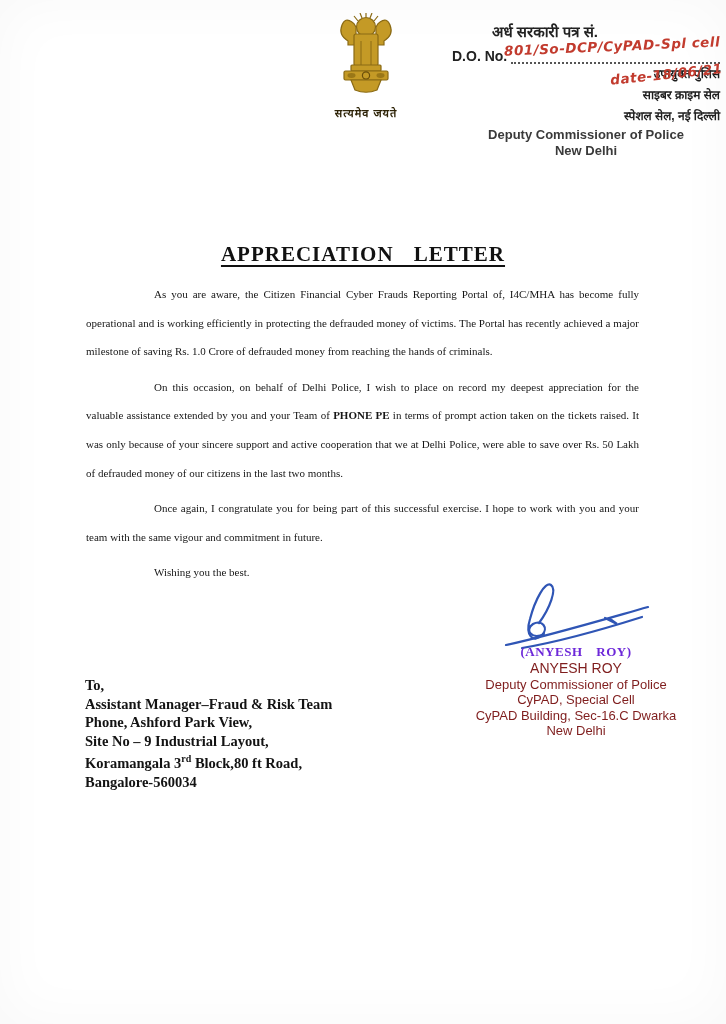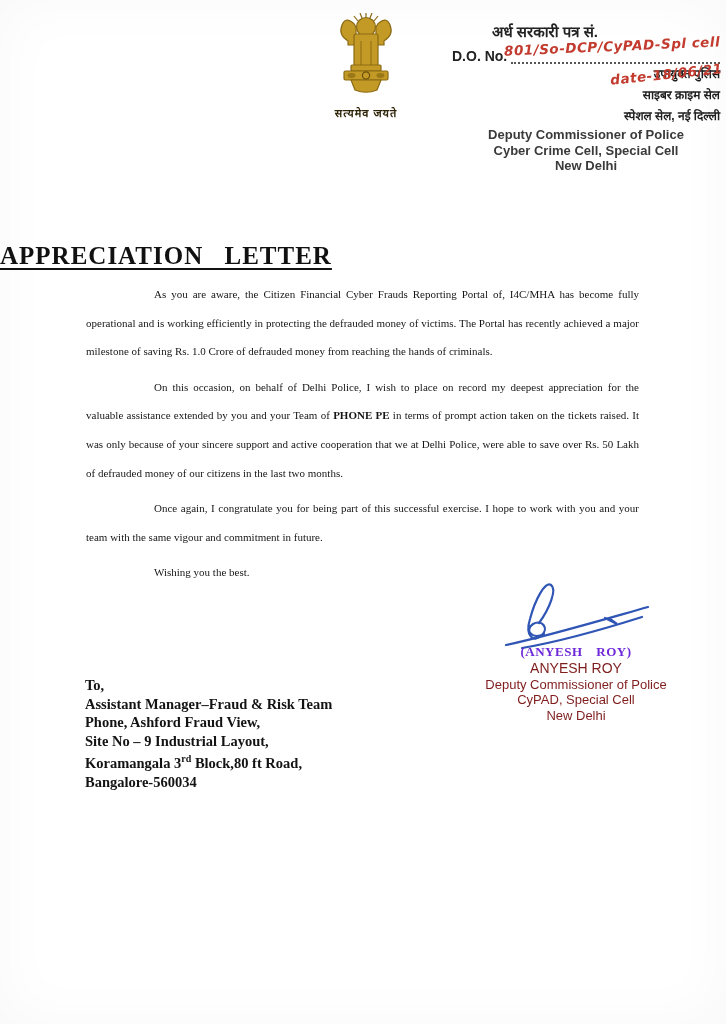--- a/index.html
+++ b/index.html
@@ -29,22 +29,22 @@
     position:absolute; left:158px; top:44px; white-space:nowrap;
     color:#c23b2e; font-size:13.5px; font-style:italic; font-weight:bold;
     transform:rotate(-6deg); letter-spacing:0.5px;
     font-family:"DejaVu Sans", sans-serif; }
   .hr-hindi { text-align:right; font-size:12px; font-weight:600; color:#1e1e1e; line-height:21px;
     font-family:"Liberation Sans", sans-serif; }
   .hr-eng { text-align:center; font-size:13px; font-weight:bold; color:#3a3a3a; line-height:15.5px;
     font-family:"Liberation Sans", sans-serif; }
   
   .letter-title {
-    position:absolute; left:0; right:0; top:242px; 
-    font-size:25px; font-weight:bold; letter-spacing:1px; word-spacing:14px; color:#111;
+    position:absolute; left:0; right:0; top:242px; text-align:center;
+    font-size:21px; font-weight:bold; letter-spacing:1px; word-spacing:14px; color:#111;
   }
   .letter-title span { text-decoration:underline; text-decoration-thickness:2px; text-underline-offset:4px; }
   
   .body-text { position:absolute; left:86px; top:280px; width:553px;
     font-size:11px; line-height:28.6px; text-align:justify; color:#161616; }
   .body-text p { text-indent:68px; margin-bottom:7px; }
   .closing-line { text-indent:78px; }
   .bold-inline { font-weight:bold; }
   
   .sign-block { position:absolute; left:440px; top:578px; width:272px; text-align:center; }
@@ -93,21 +93,20 @@
     <div class="hr-line1">अर्ध सरकारी पत्र सं.</div>
     <div class="do-line">
       <span>D.O. No.</span>
       <span class="do-dots"></span>
       <span class="do-handwritten">801/So-DCP/CyPAD-Spl cell</span>
     </div>
     <div class="hr-hindi">उपायुक्त पुलिस</div>
     <div class="hr-hindi">साइबर क्राइम सेल</div>
     <div class="hr-hindi">स्पेशल सेल, नई दिल्ली</div>
     <div class="hr-eng">Deputy Commissioner of Police</div>
-    <div class="hr-eng">Cyber Crime Cell, Special Cell</div>
     <div class="hr-eng">New Delhi</div>
     <div class="date-handwritten">date-18/06/21</div>
   </div>
 
   <div class="letter-title">
     <span>APPRECIATION LETTER</span>
   </div>
 
   <div class="body-text">
     <p>As you are aware, the Citizen Financial Cyber Frauds Reporting Portal of, I4C/MHA has become fully operational and is working efficiently in protecting the defrauded money of victims. The Portal has recently achieved a major milestone of saving Rs. 1.0 Crore of defrauded money from reaching the hands of criminals.</p>
@@ -123,26 +122,27 @@
         <path d="M14,67 C52,59 96,46 156,29"></path>
         <path d="M30,70 C72,63 112,51 150,39"></path>
         <path d="M118,41 L125,46 L113,40"></path>
       </g>
     </svg>
     <div class="sign-name">(ANYESH ROY)</div>
     <div class="stamp">
       <div class="stamp-line1">ANYESH ROY</div>
       <div>Deputy Commissioner of Police</div>
       <div>CyPAD, Special Cell</div>
+      <div>CyPAD Building, Sec-16.C Dwarka</div>
       <div>New Delhi</div>
     </div>
   </div>
 
   <div class="recipient">
     <div>To,</div>
     <div>Assistant Manager–Fraud &amp; Risk Team</div>
-    <div>Phone, Ashford Fraud View,</div>
+    <div>Phone, Ashford Park View,</div>
     <div>Site No – 9 Industrial Layout,</div>
     <div><span>Koramangala 3</span><sup>rd</sup><span> Block,80 ft Road,</span></div>
     <div>Bangalore-560034</div>
   </div>
 
 </div>
 
 </body></html>

